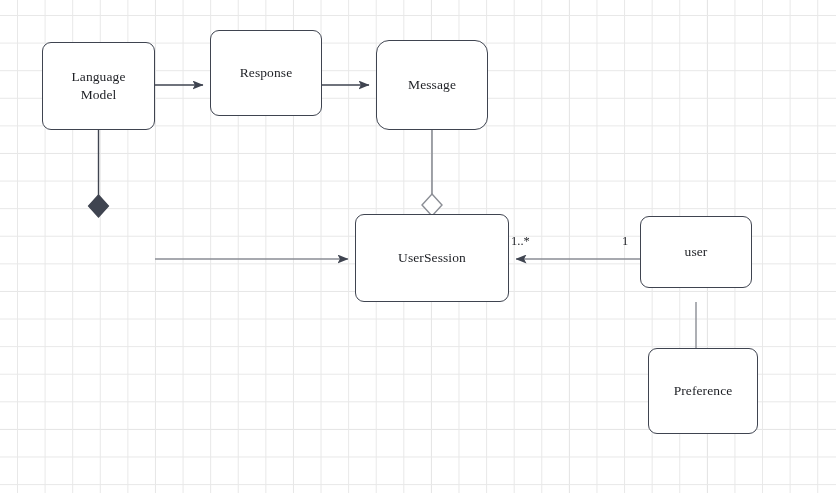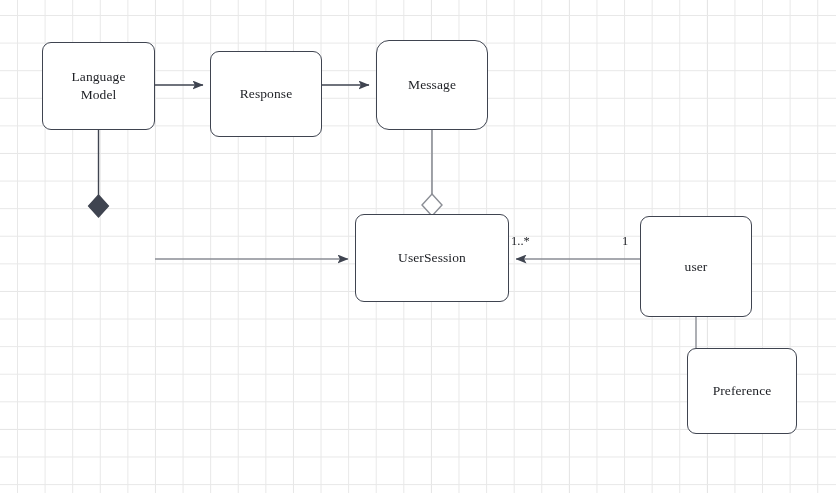--- a/index.html
+++ b/index.html
@@ -112,38 +112,38 @@
     </g>
   </svg>
 
   <div class="node" style="left:42px; top:42px; width:113px; height:88px;">
     <span>
       <span>Language</span><br>
       <span>Model</span>
     </span>
   </div>
 
-  <div class="node" style="left:210px; top:51px; width:112px; height:86px;">
+  <div class="node" style="left:210px; top:30px; width:112px; height:86px;">
     <span>Response</span>
   </div>
 
   <div class="node" style="left:376px; top:40px; width:112px; height:90px;border-radius:13px;">
     <span>Message</span>
   </div>
 
 
   <div class="node" style="left:355px; top:214px; width:154px; height:88px;">
     <span>UserSession</span>
   </div>
 
-  <div class="node" style="left:640px; top:216px; width:112px; height:101px;">
+  <div class="node" style="left:640px; top:216px; width:112px; height:72px;">
     <span>user</span>
   </div>
 
-  <div class="node" style="left:648px; top:348px; width:110px; height:86px;margin-left:39px;">
+  <div class="node" style="left:648px; top:348px; width:110px; height:86px;">
     <span>Preference</span>
   </div>
 
   <div class="edge-label" style="left:511px; top:234px;">1..*</div>
 
   <div class="edge-label" style="left:622px; top:234px;">1</div>
 
 </div>
 
 </body></html>

